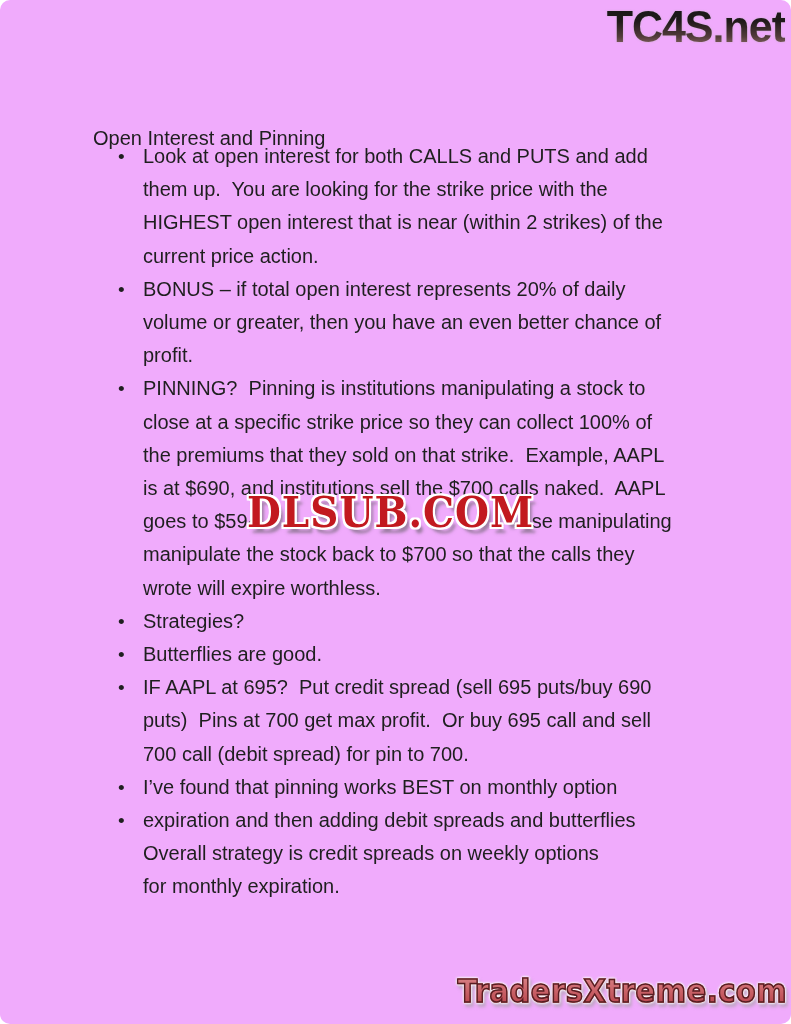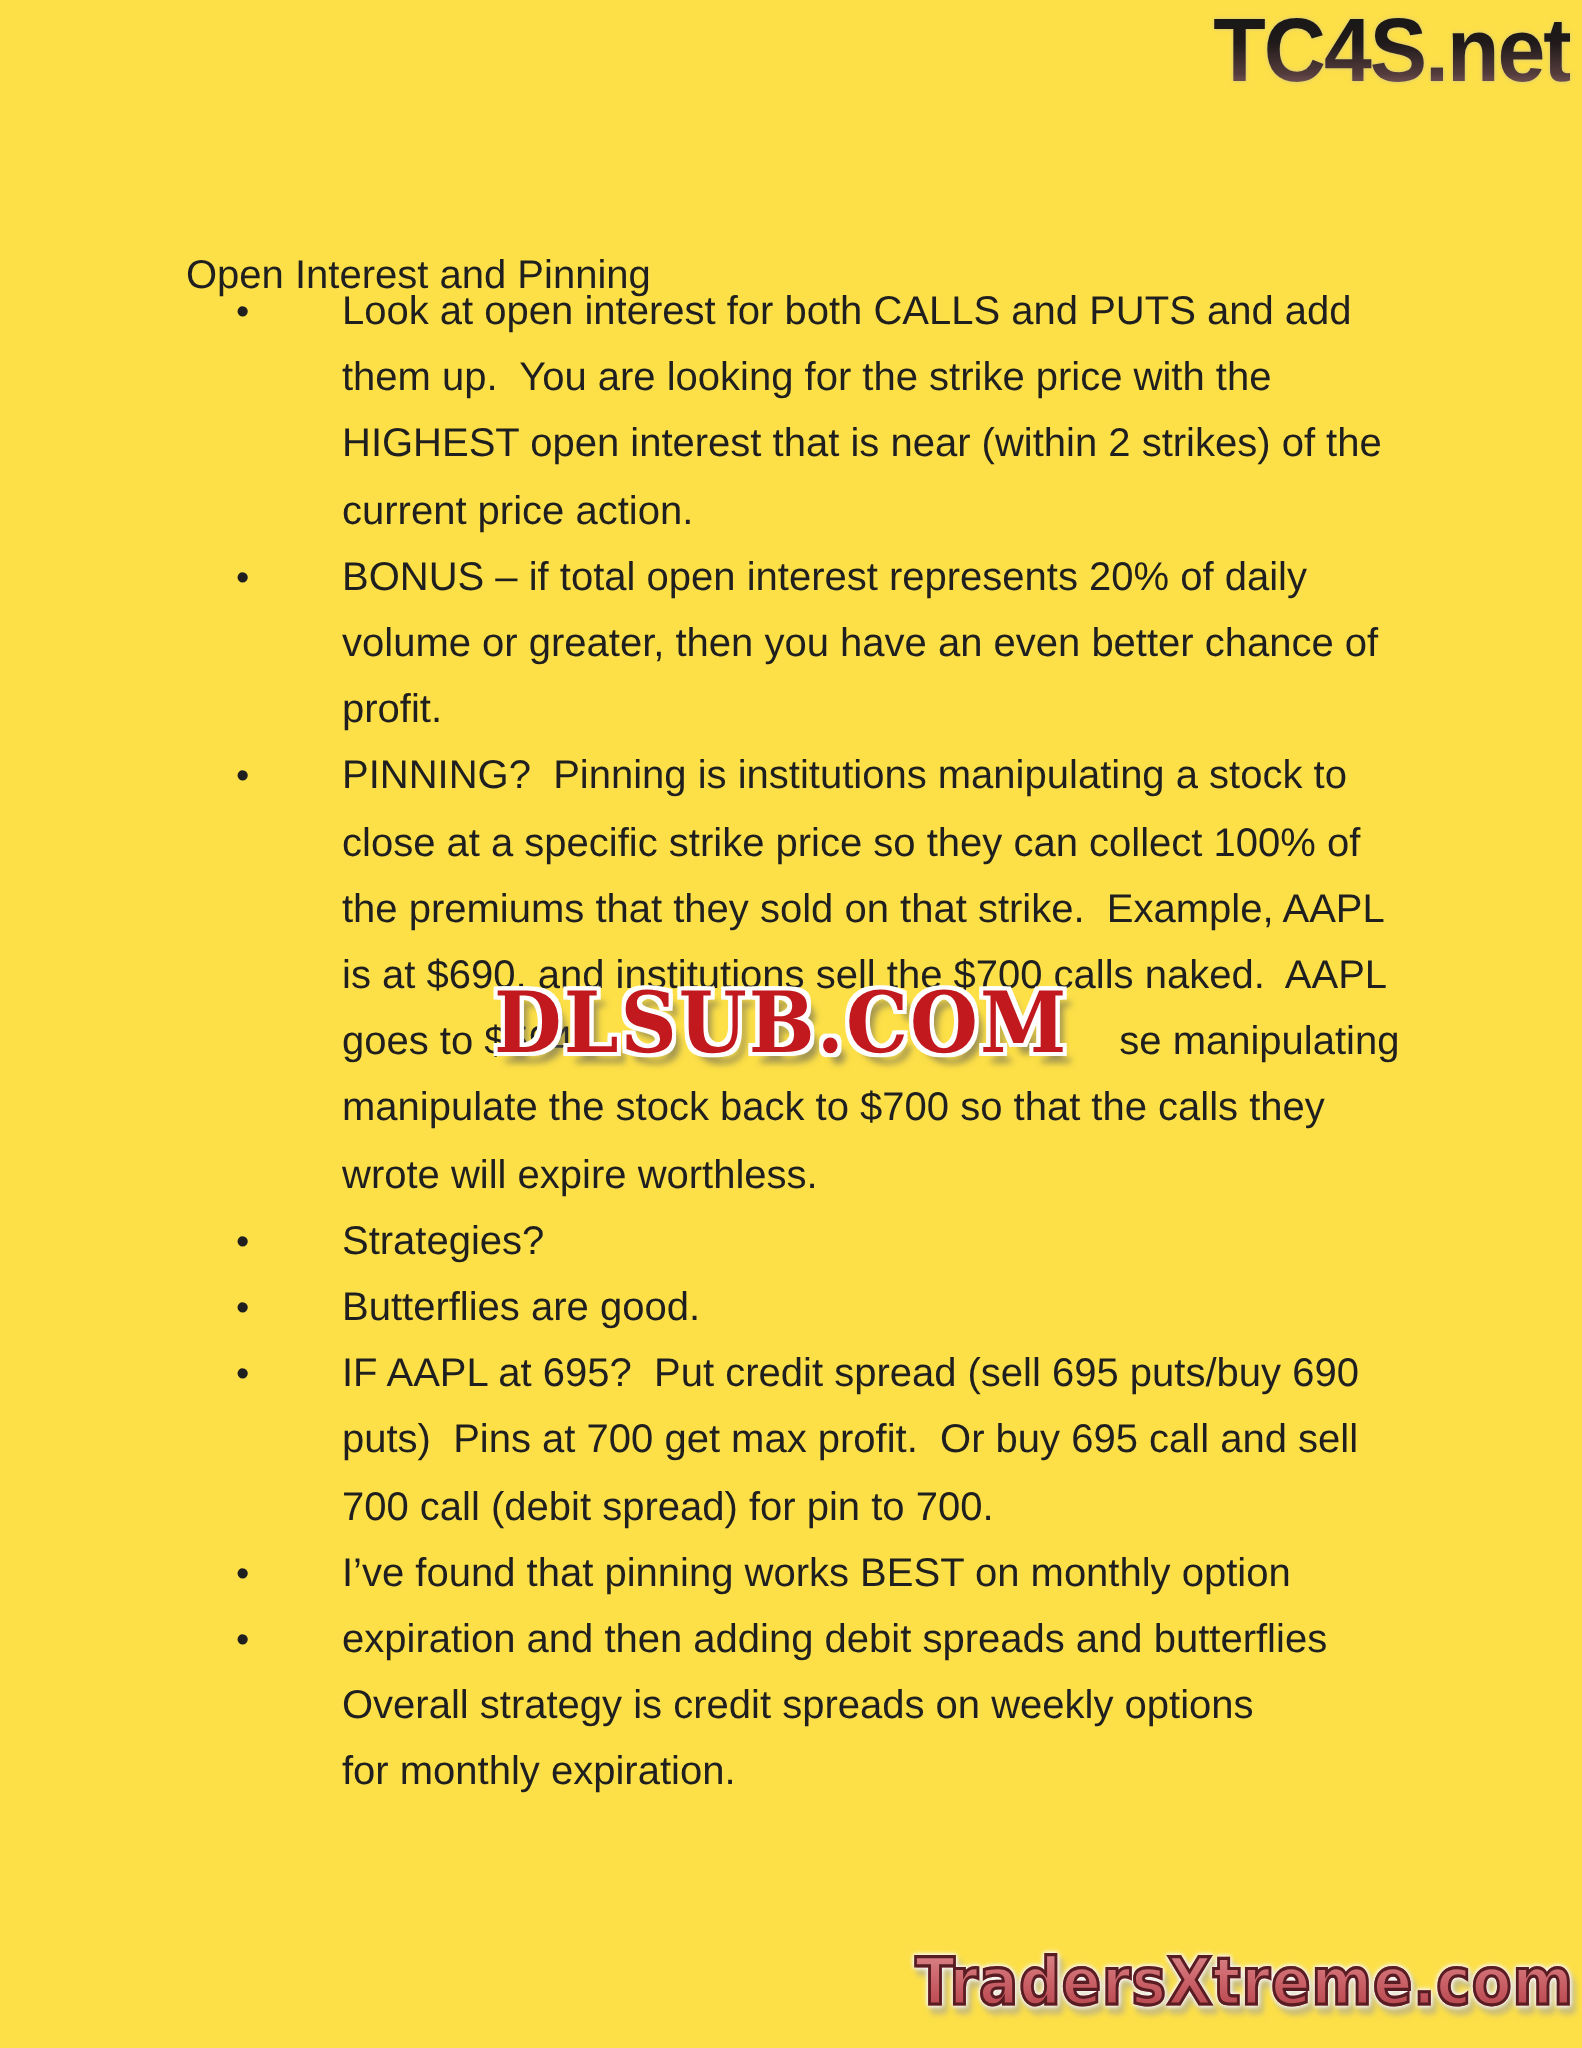--- a/index.html
+++ b/index.html
@@ -1,23 +1,24 @@
 <!DOCTYPE html>
 <html><head>
 <meta charset="utf-8">
 <style>
   html, body { margin: 0; padding: 0; background: #ffffff; }
   .page {
     position: relative;
     width: 791px;
     height: 1024px;
-    background: #fde047;
+    background: #f0abfc;
     overflow: hidden;
     font-family: "Liberation Sans", sans-serif;
     color: #1f1f1f;
+    border-radius: 10px;
   }
 
   
   .tc4s-logo {
     position: absolute;
     top: 2px;
     right: 6px;
     font-family: "Liberation Sans", sans-serif;
     font-size: 43px;
     font-weight: 900;
@@ -50,21 +51,21 @@
     width: 620px;
   }
   .bullet-item { display: flex; }
   .bullet-dot {
     flex: 0 0 25px;
     width: 25px;
     font-size: 19px;
     line-height: 33.2px;
     color: #1f1f1f;
   }
-  .lines { flex: 1; margin-left: 28px; }
+  .lines { flex: 1; }
   .line {
     font-size: 20px;
     line-height: 33.2px;
     white-space: pre;
   }
   .wm-gap { display: inline-block; width: 273px; }
 
   
   .watermark {
     position: absolute;

